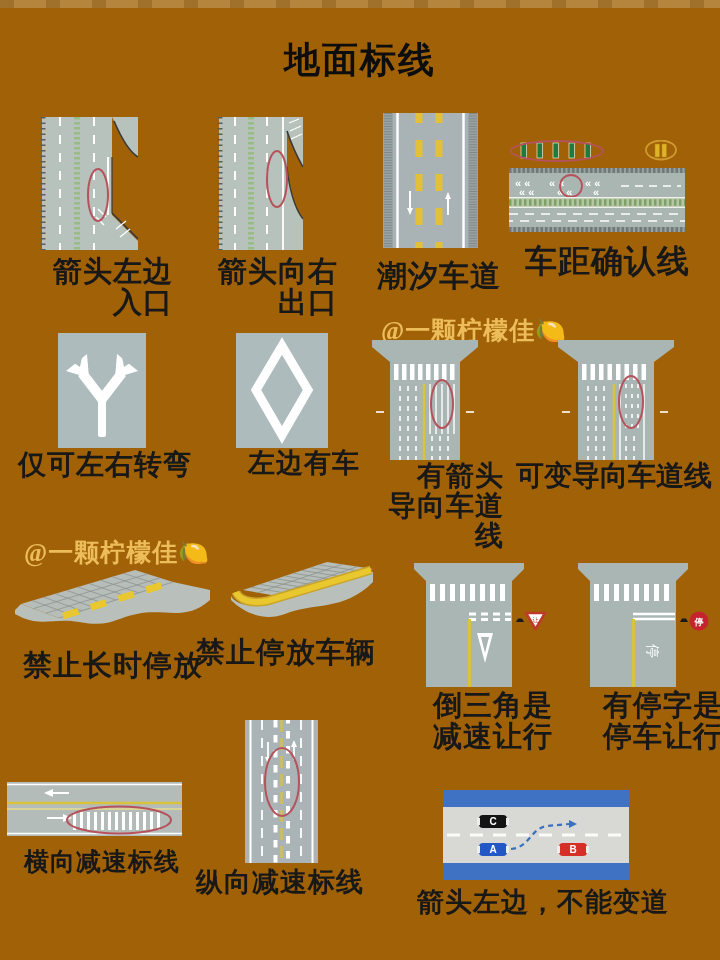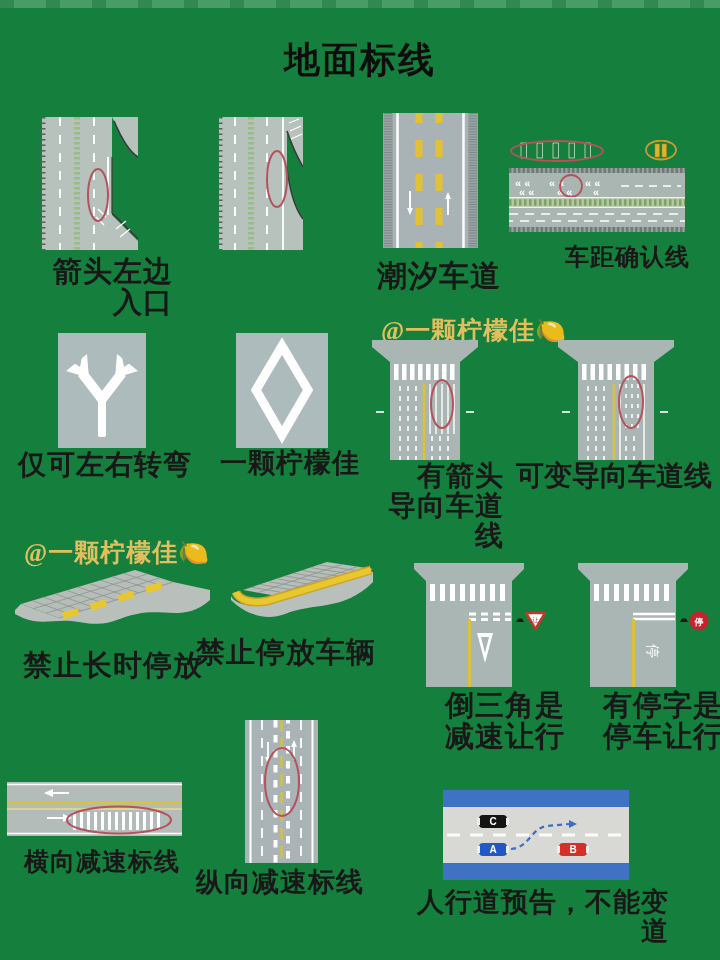--- a/index.html
+++ b/index.html
@@ -1,17 +1,17 @@
 <!DOCTYPE html>
 <html><head>
 <meta charset="utf-8">
 <style>
   html,body{margin:0;padding:0;background:#ffffff;}
   .canvas{
-    position:relative;width:720px;height:960px;background:#15803d;overflow:hidden;
+    position:relative;width:720px;height:960px;background:#a16207;overflow:hidden;
     font-family:"Liberation Sans","DejaVu Sans",sans-serif;color:#141414;
   }
   .page-title{
     position:absolute;left:0;top:36px;width:720px;text-align:center;
     font-size:36px;font-weight:bold;letter-spacing:2px;color:#0d0d0d;
   }
   .fig{position:absolute;}
   .fig svg{display:block;width:100%;height:100%;}
   .cap{
     position:absolute;text-align:right;font-weight:600;color:#181818;
@@ -70,20 +70,24 @@
       <line x1="76" y1="6" x2="86" y2="2" stroke="#ffffff" stroke-width="1.1"></line>
       <line x1="77" y1="14" x2="88" y2="9" stroke="#ffffff" stroke-width="1.1"></line>
       <line x1="78" y1="22" x2="89" y2="17" stroke="#ffffff" stroke-width="1.1"></line>
       <line x1="7" y1="0" x2="7" y2="133" stroke="#5a5f5d" stroke-width="5" stroke-dasharray="1.5,4"></line>
       <line x1="38" y1="0" x2="38" y2="133" stroke="#97bd85" stroke-width="6" stroke-dasharray="2.5,2.5"></line>
       <line x1="22" y1="0" x2="22" y2="133" stroke="#ffffff" stroke-width="2" stroke-dasharray="9,9"></line>
       <line x1="54" y1="0" x2="54" y2="133" stroke="#ffffff" stroke-width="2" stroke-dasharray="9,9"></line>
       <line x1="70" y1="0" x2="70" y2="133" stroke="#ffffff" stroke-width="1.8"></line>
       <ellipse cx="64" cy="62" rx="10" ry="28" fill="none" stroke="#b5525c" stroke-width="2"></ellipse>
     </svg>
+  </div>
+  <div class="cap" style="left:178px;top:256px;width:160px;font-size:29px">
+    <div>箭头向右</div>
+    <div>出口</div>
   </div>
 
   <div class="fig" style="left:383px;top:113px;width:95px;height:135px">
     <svg viewBox="0 0 95 135">
       <rect x="0" y="0" width="95" height="135" fill="#a9b2b4"></rect>
       <rect x="0" y="0" width="10" height="135" fill="#9aa4a6"></rect>
       <rect x="85" y="0" width="10" height="135" fill="#9aa4a6"></rect>
       <line x1="5" y1="0" x2="5" y2="135" stroke="#7e8889" stroke-width="8" stroke-dasharray="1,1.6"></line>
       <line x1="90" y1="0" x2="90" y2="135" stroke="#7e8889" stroke-width="8" stroke-dasharray="1,1.6"></line>
       <line x1="14.5" y1="0" x2="14.5" y2="135" stroke="#ffffff" stroke-width="2.5"></line>
@@ -124,21 +128,21 @@
       <line x1="0" y1="57.6" x2="176" y2="57.6" stroke="#eef1ec" stroke-width="1.2"></line>
       <line x1="0" y1="67.4" x2="176" y2="67.4" stroke="#eef1ec" stroke-width="1.2"></line>
       <line x1="0" y1="62.5" x2="176" y2="62.5" stroke="#7da268" stroke-width="6.5" stroke-dasharray="2.5,2.5"></line>
       <rect x="0" y="68" width="176" height="19" fill="#aab6b2"></rect>
       <line x1="0" y1="74" x2="176" y2="74" stroke="#ffffff" stroke-width="1.4" stroke-dasharray="9,7"></line>
       <line x1="0" y1="81" x2="176" y2="81" stroke="#ffffff" stroke-width="1.4" stroke-dasharray="9,7" stroke-dashoffset="5"></line>
       <rect x="0" y="87" width="176" height="5" fill="#98a2a0"></rect>
       <line x1="0" y1="89.5" x2="176" y2="89.5" stroke="#6f7977" stroke-width="5" stroke-dasharray="2.5,2"></line>
     </svg>
   </div>
-  <div class="cap" style="left:505px;top:244px;width:185px;font-size:24px">车距确认线</div>
+  <div class="cap" style="left:505px;top:244px;width:185px;font-size:32px">车距确认线</div>
 
   <div class="fig" style="left:58px;top:333px;width:88px;height:115px">
     <svg viewBox="0 0 88 115">
       <rect x="0" y="0" width="88" height="115" fill="#aebbbd"></rect>
       <rect x="40" y="58" width="8" height="46" rx="2" fill="#ffffff"></rect>
       <path d="M44,66 L24,40" stroke="#ffffff" stroke-width="10"></path>
       <path d="M44,66 L64,40" stroke="#ffffff" stroke-width="10"></path>
       <polygon points="8,38 29,21 31,45" fill="#ffffff"></polygon>
       <polygon points="80,38 59,21 57,45" fill="#ffffff"></polygon>
       <polygon points="16,30 24,24 22,34" fill="#aebbbd"></polygon>
@@ -146,21 +150,21 @@
     </svg>
   </div>
   <div class="cap" style="left:12px;top:450px;width:180px;font-size:28px">仅可左右转弯</div>
 
   <div class="fig" style="left:236px;top:333px;width:92px;height:115px">
     <svg viewBox="0 0 92 115">
       <rect x="0" y="0" width="92" height="115" fill="#aebbbd"></rect>
       <polygon points="46,13 72,57 46,102 20,57" fill="none" stroke="#ffffff" stroke-width="9"></polygon>
     </svg>
   </div>
-  <div class="cap" style="left:215px;top:449px;width:145px;font-size:27px">一颗柠檬佳</div>
+  <div class="cap" style="left:215px;top:449px;width:145px;font-size:27px">左边有车</div>
 
   <div class="wm" style="left:381px;top:314px">@一颗柠檬佳🍋</div>
 
   <div class="fig" style="left:372px;top:340px;width:106px;height:120px">
     <svg viewBox="0 0 106 120">
       <path d="M0,0 H106 V7 L88,22 V120 H18 V22 L0,7 Z" fill="#a9b6b4"></path>
       <rect x="22" y="24" width="4.5" height="16" fill="#ffffff"></rect>
       <rect x="30" y="24" width="4.5" height="16" fill="#ffffff"></rect>
       <rect x="38" y="24" width="4.5" height="16" fill="#ffffff"></rect>
       <rect x="46" y="24" width="4.5" height="16" fill="#ffffff"></rect>
@@ -279,21 +283,21 @@
       <line x1="55" y1="51" x2="97" y2="51" stroke="#ffffff" stroke-width="3" stroke-dasharray="7,5"></line>
       <line x1="55" y1="56.5" x2="97" y2="56.5" stroke="#ffffff" stroke-width="3" stroke-dasharray="7,5"></line>
       <line x1="55.5" y1="56" x2="55.5" y2="124" stroke="#d9c33b" stroke-width="3"></line>
       <polygon points="63,70 79,70 71,100" fill="#ffffff"></polygon>
       <polygon points="67,74 75,74 71,90" fill="#a9b6b4"></polygon>
       <polygon points="102,59 110,59 108,55.5 104,55.5" fill="#1a1a1a"></polygon>
       <polygon points="112,50 131,50 121.5,66" fill="#ffffff" stroke="#c0392b" stroke-width="2.5" stroke-linejoin="round"></polygon>
       <text x="121.5" y="58.5" font-size="6" fill="#c0392b" text-anchor="middle">让</text>
     </svg>
   </div>
-  <div class="cap" style="left:410px;top:690px;width:155px;font-size:29px">
+  <div class="cap" style="left:398px;top:690px;width:155px;font-size:29px">
     <div>倒三角是</div>
     <div>减速让行</div>
   </div>
 
   <div class="fig" style="left:578px;top:563px;width:132px;height:124px">
     <svg viewBox="0 0 132 124">
       <path d="M0,0 H110 V6 L98,18 V124 H12 V18 L0,6 Z" fill="#a9b6b4"></path>
       <rect x="16" y="21" width="5" height="17" fill="#ffffff"></rect>
       <rect x="26" y="21" width="5" height="17" fill="#ffffff"></rect>
       <rect x="36" y="21" width="5" height="17" fill="#ffffff"></rect>
@@ -385,15 +389,15 @@
         <text x="50" y="63" font-size="10" font-weight="bold" fill="#ffffff" text-anchor="middle">A</text>
       </g>
       <g>
         <rect x="116" y="53" width="28" height="13" rx="4" fill="#d62f28"></rect>
         <rect x="114" y="56" width="3" height="7" fill="#ededed"></rect>
         <rect x="143" y="56" width="3" height="7" fill="#ededed"></rect>
         <text x="130" y="63" font-size="10" font-weight="bold" fill="#ffffff" text-anchor="middle">B</text>
       </g>
     </svg>
   </div>
-  <div class="cap" style="left:413px;top:888px;width:256px;font-size:27px">人行道预告，不能变道</div>
+  <div class="cap" style="left:413px;top:888px;width:256px;font-size:27px">箭头左边，不能变道</div>
 
 </div>
 
 </body></html>

